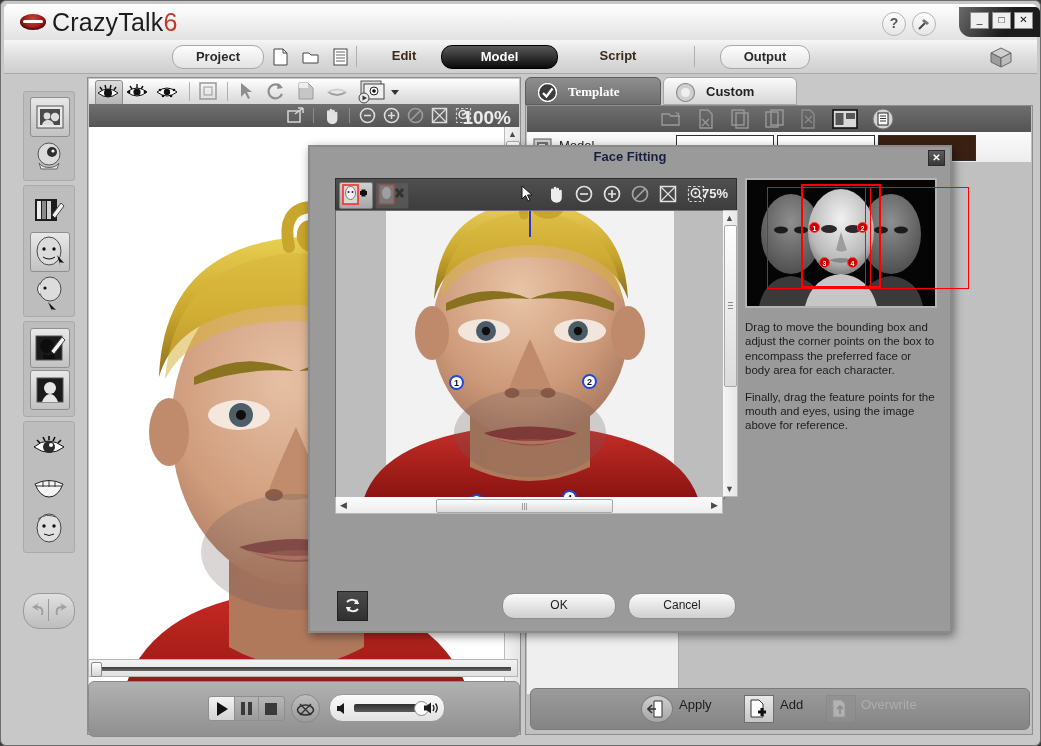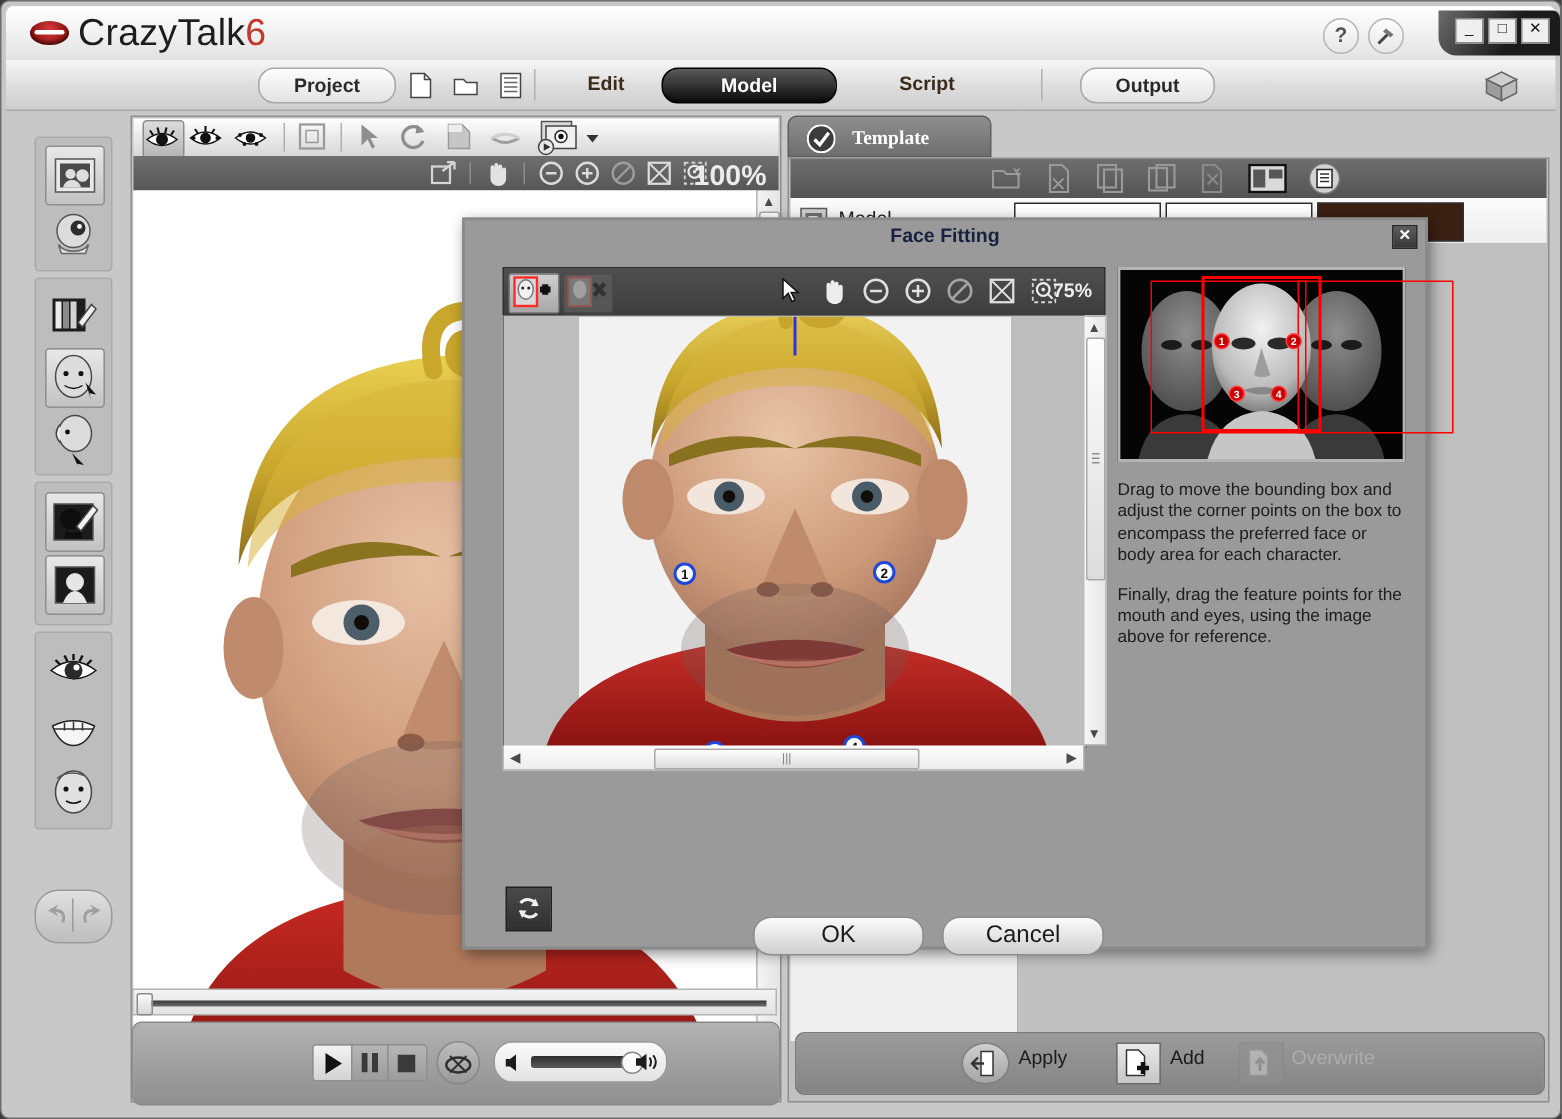--- a/index.html
+++ b/index.html
@@ -117,23 +117,23 @@
     border-top:0;box-sizing:border-box;}
   .dright{position:absolute;left:435px;top:31px;width:192px;height:340px;}
   .refimg{position:absolute;left:0;top:0;width:192px;height:130px;
     background:#000000;border:2px solid #b4b4b4;box-sizing:border-box;}
   .instr{position:absolute;left:0;top:142px;width:190px;font-size:11.5px;
     color:#1d1d1d;line-height:14.4px;}
   .instr p{margin:0 0 12px 0;}
   .reset-btn{position:absolute;left:27px;top:444px;width:29px;height:28px;
     background:linear-gradient(#4a4a4a,#303030);border:1px solid #222;
     color:#f2f2f2;font-size:15px;text-align:center;line-height:27px;}
-  .dbtn{position:absolute;top:464px;height:24px;border-radius:12px;
+  .dbtn{position:absolute;top:446px;height:24px;border-radius:12px;
     background:linear-gradient(#fbfbfb,#cfcfcf);border:1px solid #8d8d8d;
-    font-size:16px;color:#1c1c1c;text-align:center;line-height:23px;}
+    font-size:12px;color:#1c1c1c;text-align:center;line-height:23px;}
   .d-ok{left:192px;width:112px;}
   .d-cancel{left:318px;width:106px;}
   
   .fp{position:absolute;width:15px;height:15px;border-radius:50%;
     background:#ffffff;border:2px solid #1e49d8;color:#101010;font-size:9px;
     font-weight:bold;text-align:center;line-height:13px;box-sizing:border-box;}
   .refdot{position:absolute;width:11px;height:11px;border-radius:50%;
     background:#cc0000;color:#ffffff;font-size:7px;font-weight:bold;
     text-align:center;line-height:11px;box-sizing:border-box;border:1px solid #ff4040;}
   .redbox{position:absolute;border:2px solid #ff0000;}
@@ -536,20 +536,27 @@
   </div>
 
   <div class="rightpane">
     <div class="tabrow">
       <div class="tab active t-template">
         <svg width="19" height="19" viewBox="0 0 19 19" style="position:absolute;left:12px;top:5px">
             <circle cx="9.5" cy="9.5" r="9" fill="#3c3c3c" stroke="#fff" stroke-width="1.4"></circle>
             <path d="M5 10 L8.5 13.5 L14.5 5.5" stroke="#fff" stroke-width="2.2" fill="none"></path>
           </svg>
         <span>Template</span>
+      </div>
+      <div class="tab inactive t-custom">
+        <svg width="19" height="19" viewBox="0 0 19 19" style="position:absolute;left:12px;top:5px">
+            <circle cx="9.5" cy="9.5" r="9" fill="#cfcfcf" stroke="#8f8f8f" stroke-width="1.2"></circle>
+            <circle cx="9.5" cy="9.5" r="4.5" fill="#efefef"></circle>
+          </svg>
+        <span>Custom</span>
       </div>
     </div>
 
     <div class="rpbody">
       <div class="rptool">
         <svg style="position:absolute;left:134px;top:4px" width="20" height="18" viewBox="0 0 20 18">
             <path d="M1 4h7l2 2h8v9H1z" fill="none" stroke="#9a9a9a" stroke-width="1.4"></path>
             <path d="M15 2l1 2 2-1-1 2 2 1-2 1" stroke="#9a9a9a" fill="none"></path>
           </svg>
         <svg style="position:absolute;left:170px;top:3px" width="18" height="20" viewBox="0 0 18 20">

